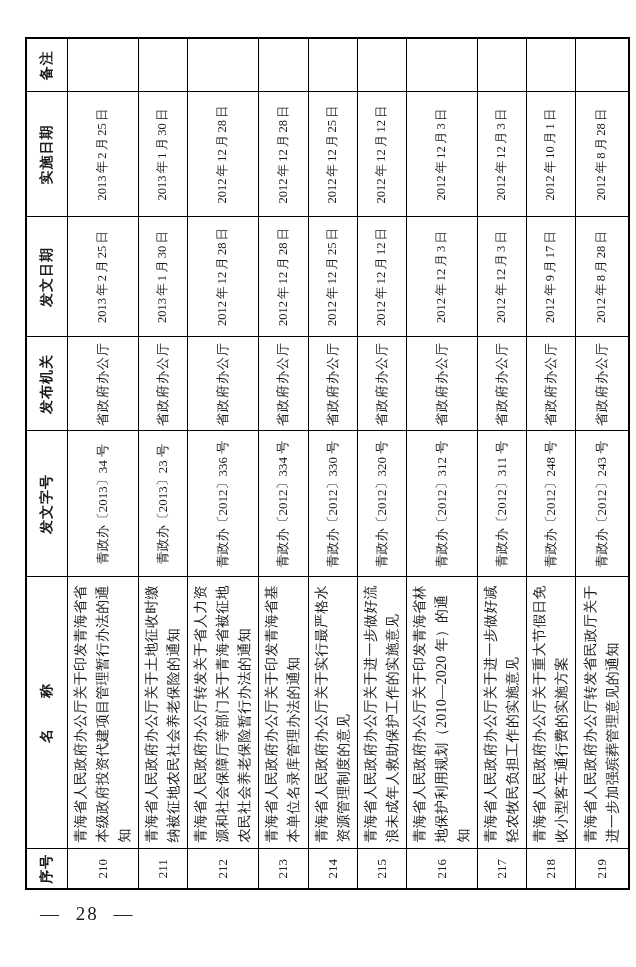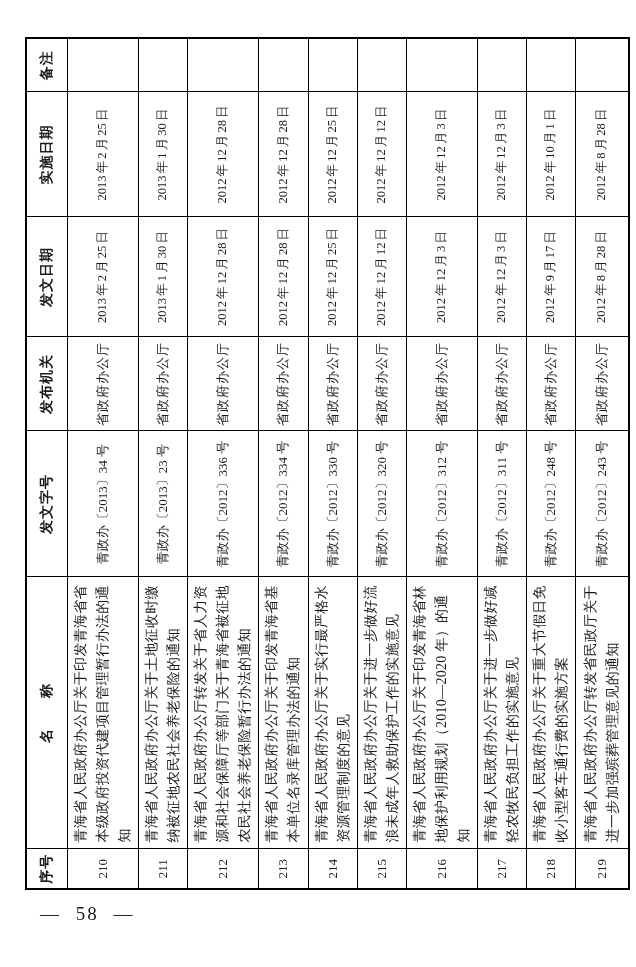--- a/index.html
+++ b/index.html
@@ -189,14 +189,14 @@
           <td class="c-name">青海省人民政府办公厅转发省民政厅关于进一步加强殡葬管理意见的通知</td>
           <td class="c-no">青政办〔2012〕243 号</td>
           <td class="c-agency">省政府办公厅</td>
           <td class="c-date">2012 年 8 月 28 日</td>
           <td class="c-date">2012 年 8 月 28 日</td>
           <td class="c-remark"></td>
         </tr>
       </tbody>
     </table>
   </div>
-  <div class="pageno">— 58 —</div>
+  <div class="pageno">— 28 —</div>
 </div>
 
 </body></html>

